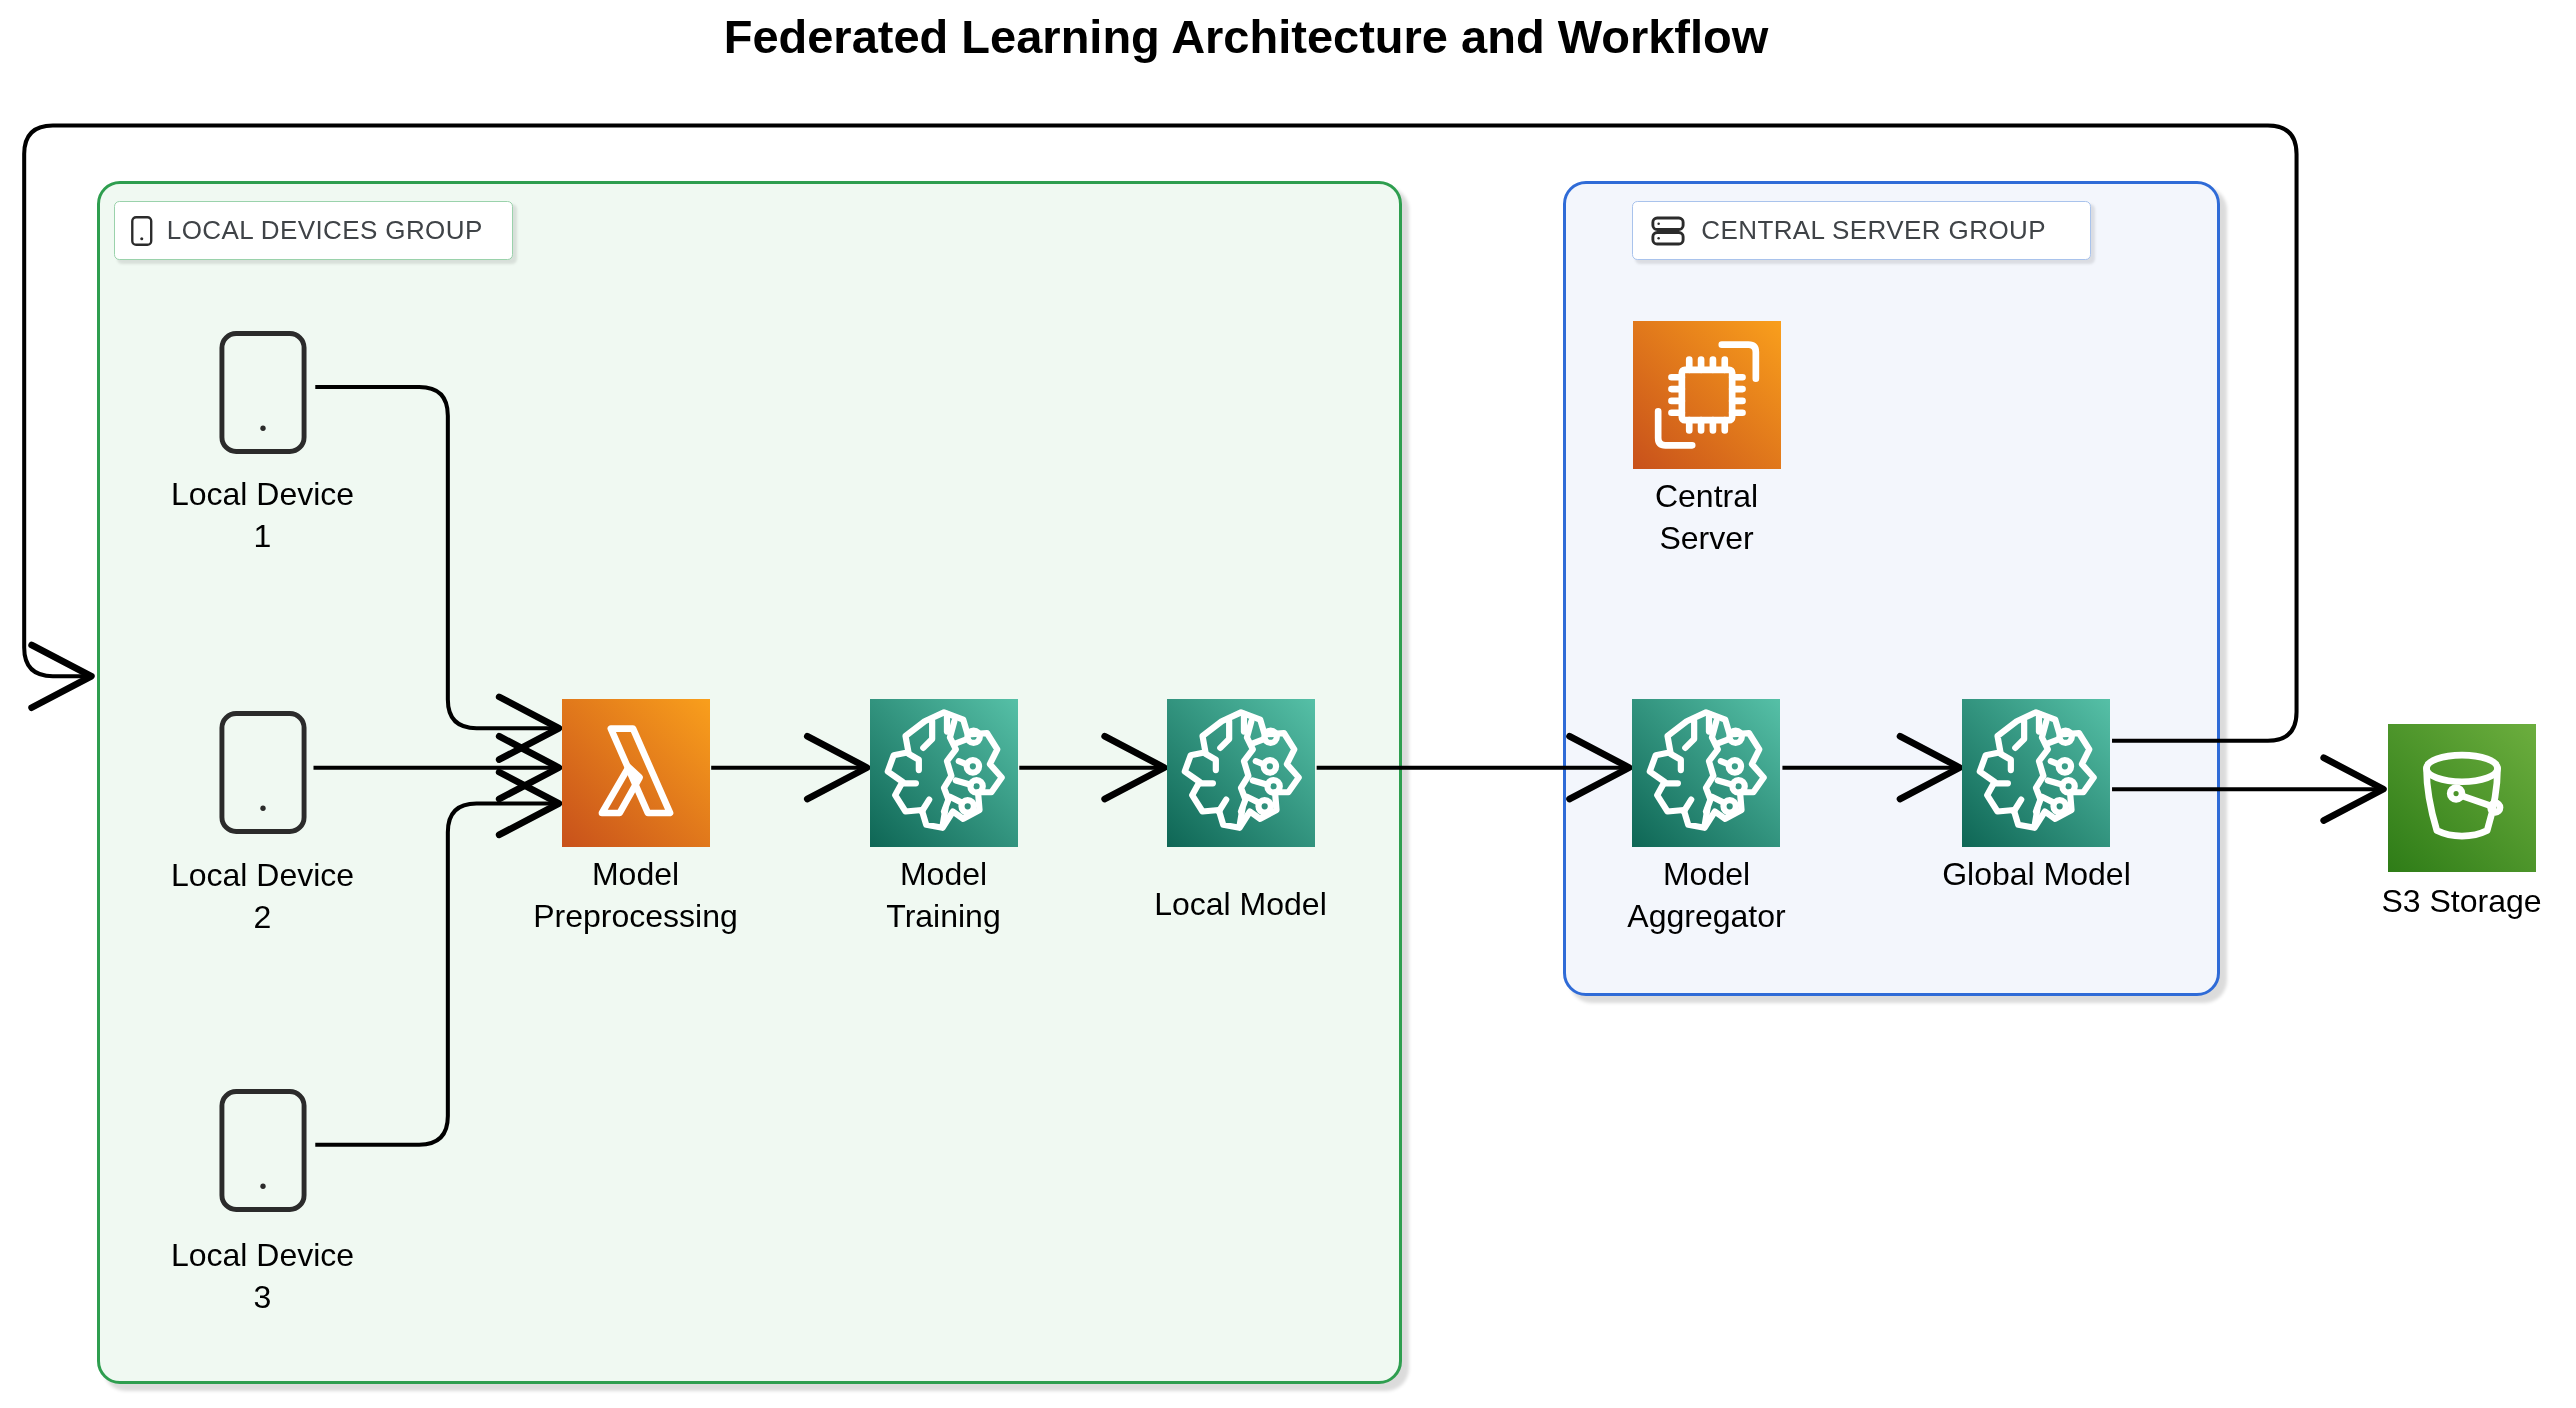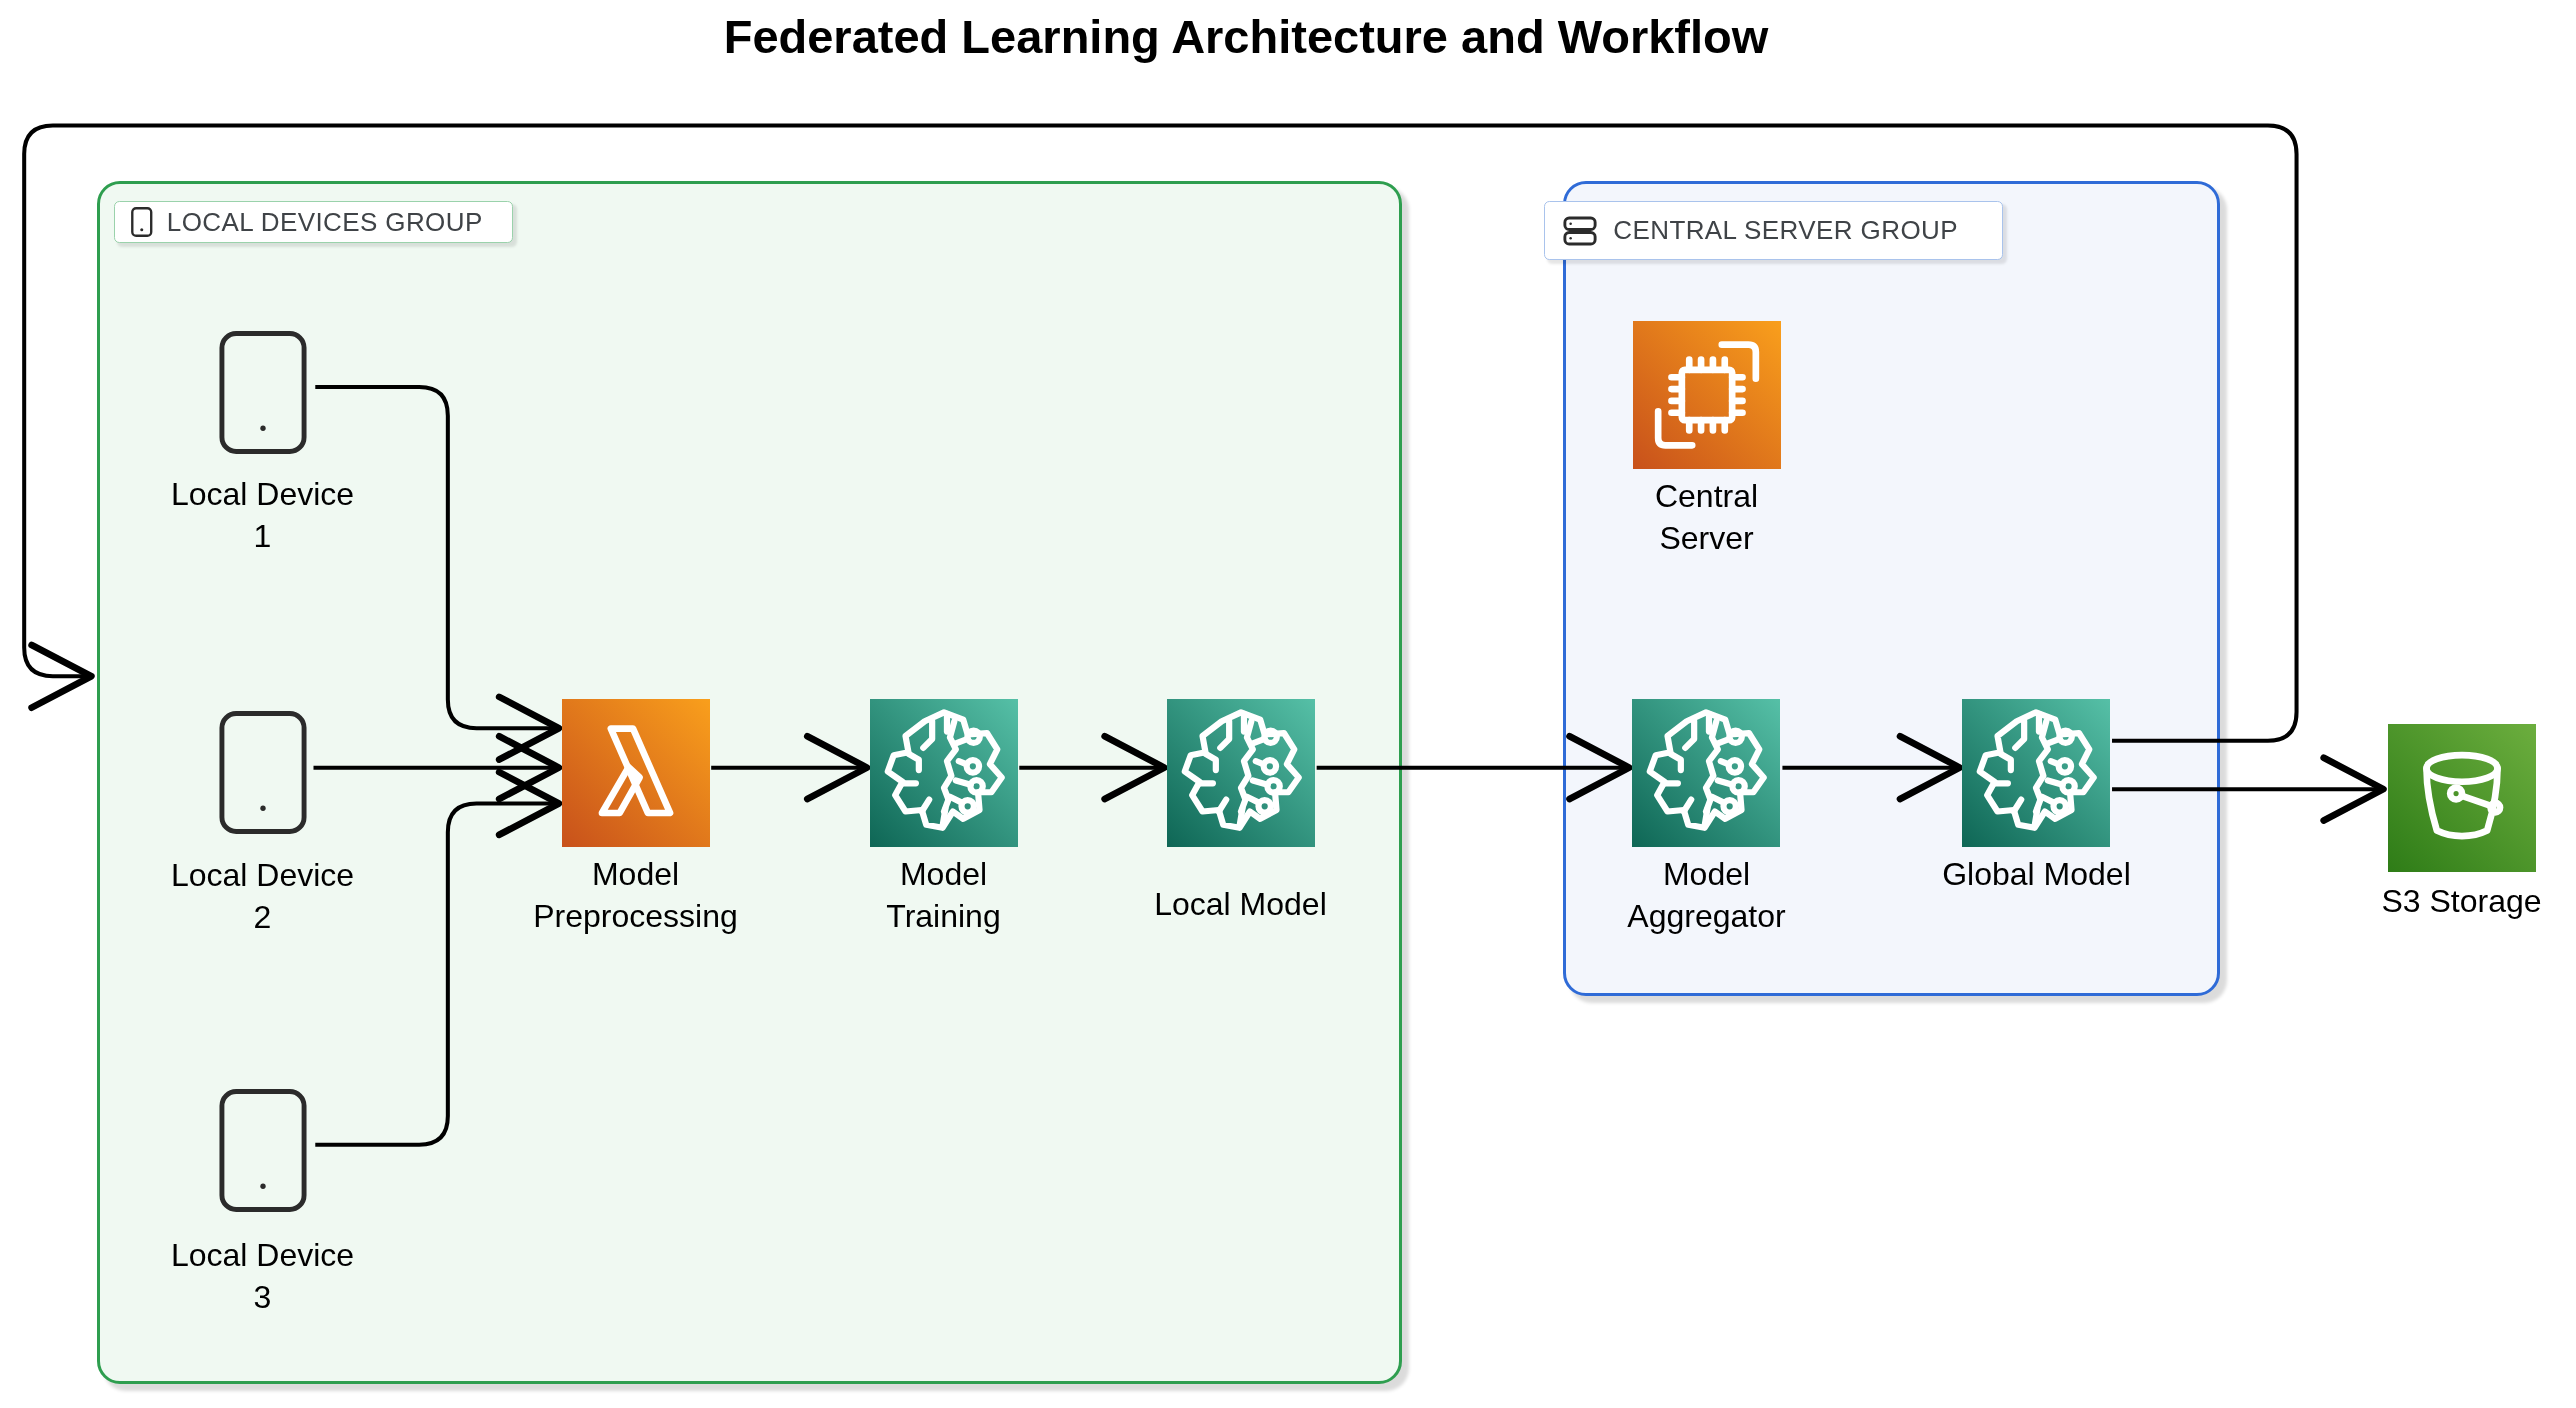--- a/index.html
+++ b/index.html
@@ -52,25 +52,25 @@
     box-shadow:6.3px 6.3px 3.6px rgba(0,0,0,0.14);
   }
   .group-label{
     position:absolute;display:flex;align-items:center;gap:14.3px;
     background:#FFFFFF;border-radius:5.4px;padding:0 16px;
     font-size:26px;letter-spacing:0.4px;color:var(--color-group-label-text);
     z-index:12;box-shadow:3.6px 3.6px 2.7px rgba(0,0,0,0.10);
     white-space:nowrap;
   }
   .group-label.green{
-    left:114px;top:201px;width:399px;height:42px;
+    left:114px;top:201px;width:399px;height:59px;
     border:1.8px solid var(--color-green-label-border);
   }
   .group-label.blue{
-    left:1544px;top:201px;width:459px;height:59px;
+    left:1632px;top:201px;width:459px;height:59px;
     border:1.8px solid var(--color-blue-label-border);
   }
   svg.connectors{
     position:absolute;left:0;top:0;z-index:5;
   }
   .icon-tile{
     position:absolute;width:148px;height:148px;z-index:10;
   }
   .icon-tile.orange{background:linear-gradient(45deg,var(--color-orange-dark) 0%,var(--color-orange-light) 100%);}
   .icon-tile.teal{background:linear-gradient(45deg,var(--color-teal-dark) 0%,var(--color-teal-light) 100%);}

